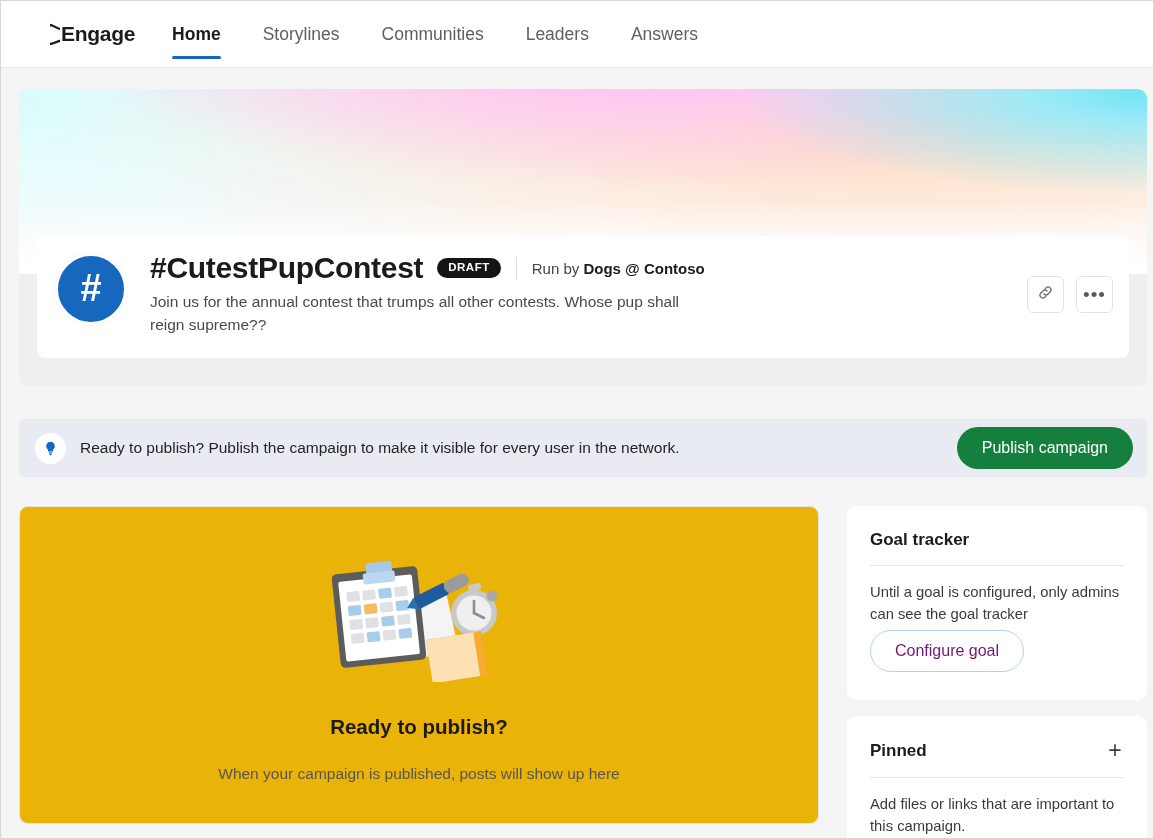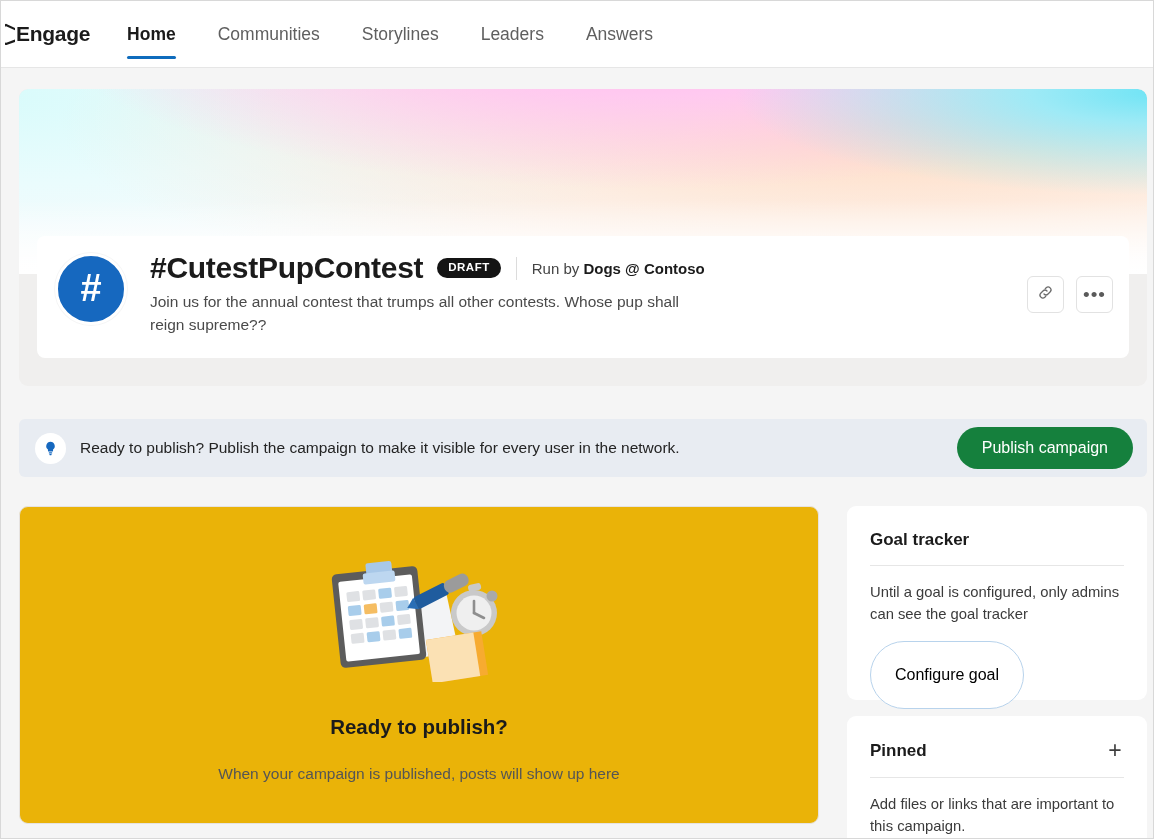--- a/index.html
+++ b/index.html
@@ -36,22 +36,23 @@
     border-bottom: 1px solid #e6e6e6;
     display: flex;
     align-items: flex-start;
     padding-left: 0;
   }
 
   .brand-wrap {
     display: flex;
     align-items: center;
     height: 66px;
-    padding-left: 4px;
+    padding-left: 12px;
     margin-right: 16px;
+    margin-left: 37px;
   }
 
   .brand-glyph {
     width: 10px;
     height: 22px;
     overflow: hidden;
     margin-right: 1px;
     position: relative;
   }
   .brand-glyph svg { position: absolute; left: -12px; top: 0; }
@@ -346,28 +347,28 @@
   }
 
   .side-text {
     margin-top: 16px;
     font-size: 14.8px;
     line-height: 1.48;
     color: #3b3b3b;
   }
 
   .btn-outline {
-    margin-top: 15px;
-    background: #ffffff;
-    color: #000000;
+    margin-top: 4px;
+    background: #ffffff;
+    color: #701a75;
     border: 1px solid #b8d3ec;
     border-radius: 999px;
     font-family: inherit;
     font-size: 16px;
-    padding: 24px 24px;
+    padding: 11px 24px;
     cursor: pointer;
   }
 </style>
 </head>
 <body>
 
 <div class="app-frame">
 
   <div class="topnav">
 
@@ -378,24 +379,24 @@
         </svg>
       </span>
       <span class="brand-name">Engage</span>
     </div>
 
     <div class="nav-tabs">
       <div class="nav-tab active">
         <span>Home</span>
       </div>
       <div class="nav-tab">
+        <span>Storylines</span>
+      </div>
+      <div class="nav-tab">
         <span>Communities</span>
-      </div>
-      <div class="nav-tab">
-        <span>Storylines</span>
       </div>
       <div class="nav-tab">
         <span>Leaders</span>
       </div>
       <div class="nav-tab">
         <span>Answers</span>
       </div>
     </div>
   </div>
 

